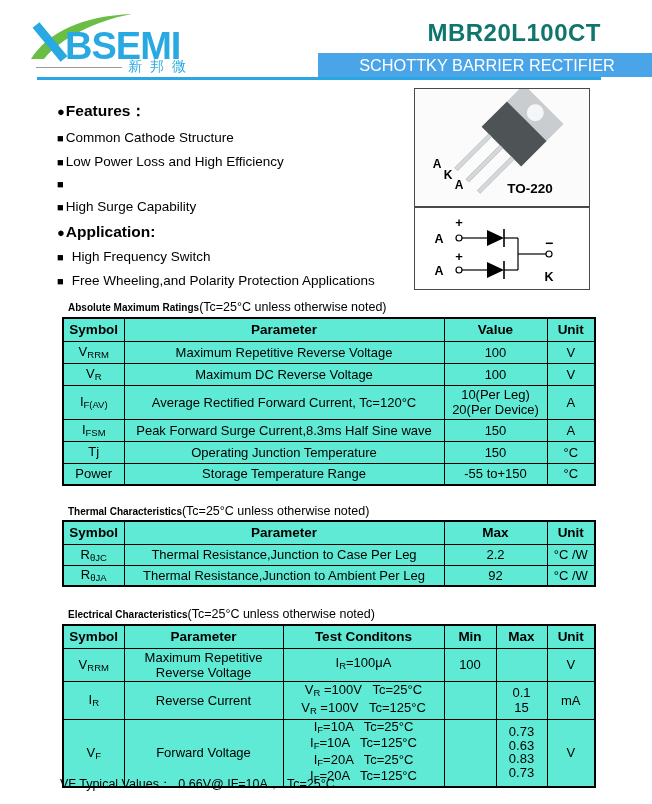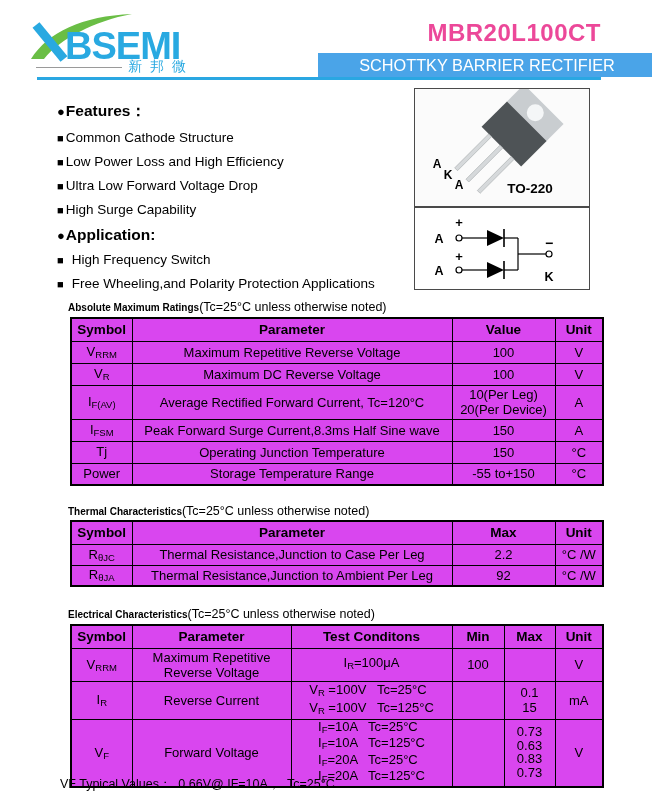--- a/index.html
+++ b/index.html
@@ -5,21 +5,21 @@
   html,body{margin:0;padding:0;background:#fff;}
   .page{position:relative;width:652px;height:804px;background:#ffffff;overflow:hidden;
         font-family:"Liberation Sans",sans-serif;color:#000;}
 
   
   .logo-svg{position:absolute;left:28px;top:12px;}
   .cn-row{position:absolute;left:36px;top:58px;width:152px;display:flex;align-items:center;}
   .cn-line{flex:1;height:1px;background:#9a9a9a;margin-right:6px;}
   .cn-text{font-size:14px;font-weight:normal;color:#29a9e1;white-space:nowrap;letter-spacing:2px;}
   .part-number{position:absolute;top:19px;right:51px;font-size:24px;font-weight:bold;
-               color:#ec4899;letter-spacing:0.5px;}
+               color:#0f766e;letter-spacing:0.5px;}
   .banner{position:absolute;left:318px;top:53px;width:338px;height:24px;background:#4aa4e8;
           color:#fff;font-size:16.3px;display:flex;align-items:center;justify-content:center;
           white-space:nowrap;}
   .blue-rule{position:absolute;left:37px;top:77px;width:564px;height:3px;background:#2aa7e2;}
 
   
   .features{position:absolute;left:57px;top:101px;width:360px;}
   .feat-title{font-size:15.5px;font-weight:bold;margin-bottom:8px;display:flex;align-items:center;}
   .feat-title .bullet{font-size:13px;margin-right:1px;}
   .feat-item{font-size:13.5px;margin-bottom:9px;display:flex;align-items:center;}
@@ -33,30 +33,30 @@
   .circuit-box{position:absolute;left:414px;top:207px;width:176px;height:83px;box-sizing:border-box;
            border:1.5px solid #4a4a4a;border-top:1px solid #4a4a4a;background:#fff;overflow:hidden;}
   svg text{font-family:"Liberation Sans",sans-serif;}
 
   
   .sec-head{position:absolute;white-space:nowrap;}
   .sec-head .t{font-weight:bold;font-size:10px;}
   .sec-head .n{font-size:12.5px;}
 
   
-  table.ds{position:absolute;left:70px;width:532px;border-collapse:collapse;table-layout:fixed;
-           border:2px solid #000;background:#d946ef;}
+  table.ds{position:absolute;left:62px;width:532px;border-collapse:collapse;table-layout:fixed;
+           border:2px solid #000;background:#5eead4;}
   table.ds th,table.ds td{border:1px solid #000;text-align:center;vertical-align:middle;
            padding:0 2px;overflow:hidden;}
   table.ds th{font-size:13.5px;}
   table.ds td{font-size:13px;}
   .sub{font-size:9.5px;vertical-align:-2px;}
   .ml{white-space:pre-line;line-height:15px;display:inline-block;}
   .ml4{white-space:pre-line;line-height:13.5px;display:inline-block;}
-  .cond{display:inline-block;text-align:left;white-space:pre;line-height:15.5px;}
+  .cond{display:inline-block;text-align:center;white-space:pre;line-height:15.5px;}
   .cond4{line-height:13.5px;}
 
   .footnote{position:absolute;left:60px;top:776px;font-size:12.5px;white-space:pre;}
 </style>
 </head>
 <body>
 
 <div class="page">
 
   <svg class="logo-svg" width="180" height="50" viewBox="0 0 180 50">
@@ -81,21 +81,20 @@
     <div class="feat-item">
       <span class="sq">■</span>
       <span>Common Cathode Structure</span>
     </div>
     <div class="feat-item">
       <span class="sq">■</span>
       <span>Low Power Loss and High Efficiency</span>
     </div>
     <div class="feat-item">
       <span class="sq">■</span>
-      <span>Ultra Low Forward Voltage Drop</span>
     </div>
     <div class="feat-item">
       <span class="sq">■</span>
       <span>High Surge Capability</span>
     </div>
     <div class="feat-title app-title">
       <span class="bullet">●</span>
       <span>Application:</span>
     </div>
     <div class="feat-item app-item">

